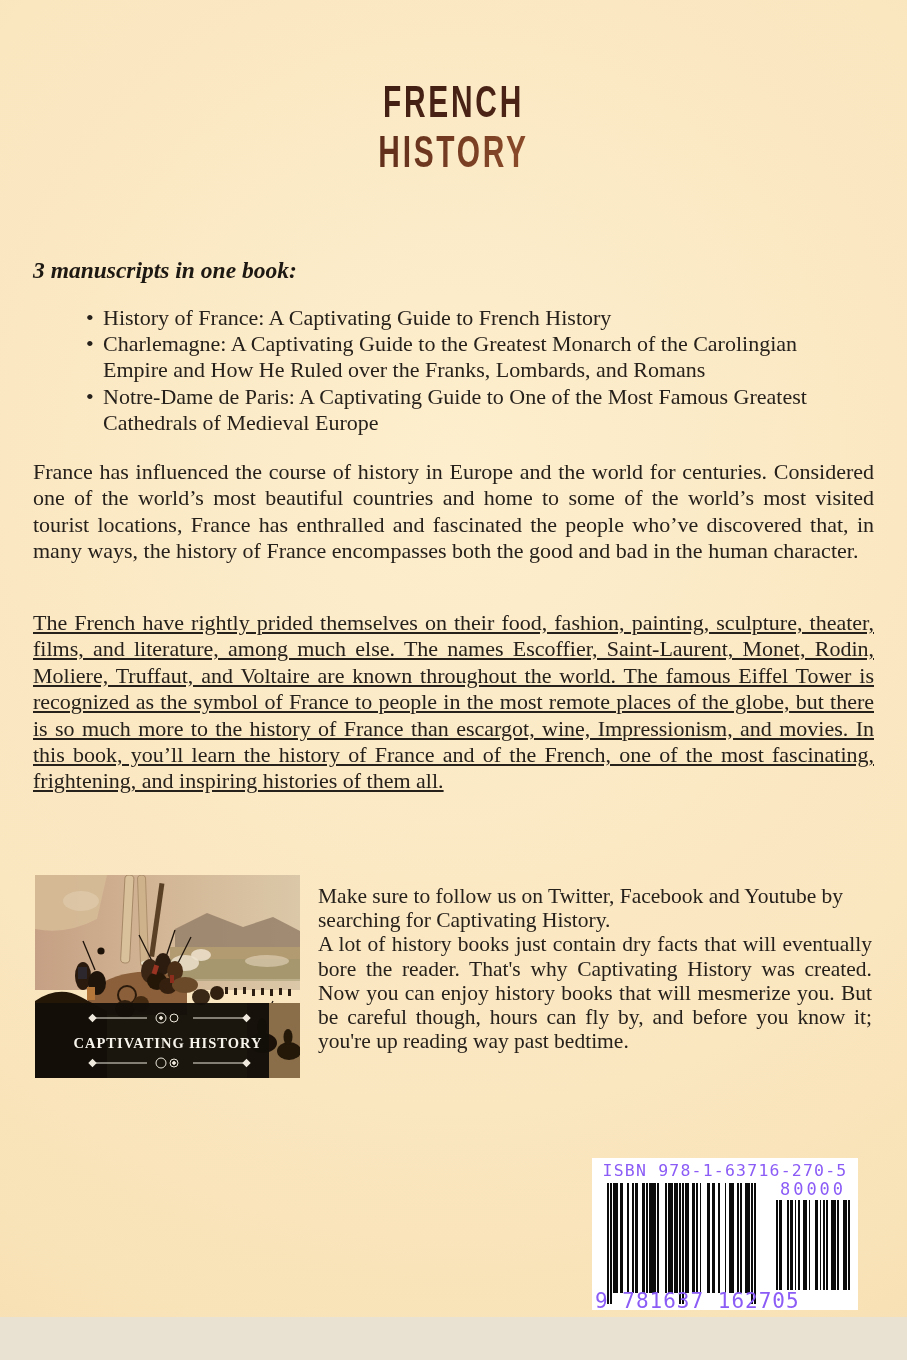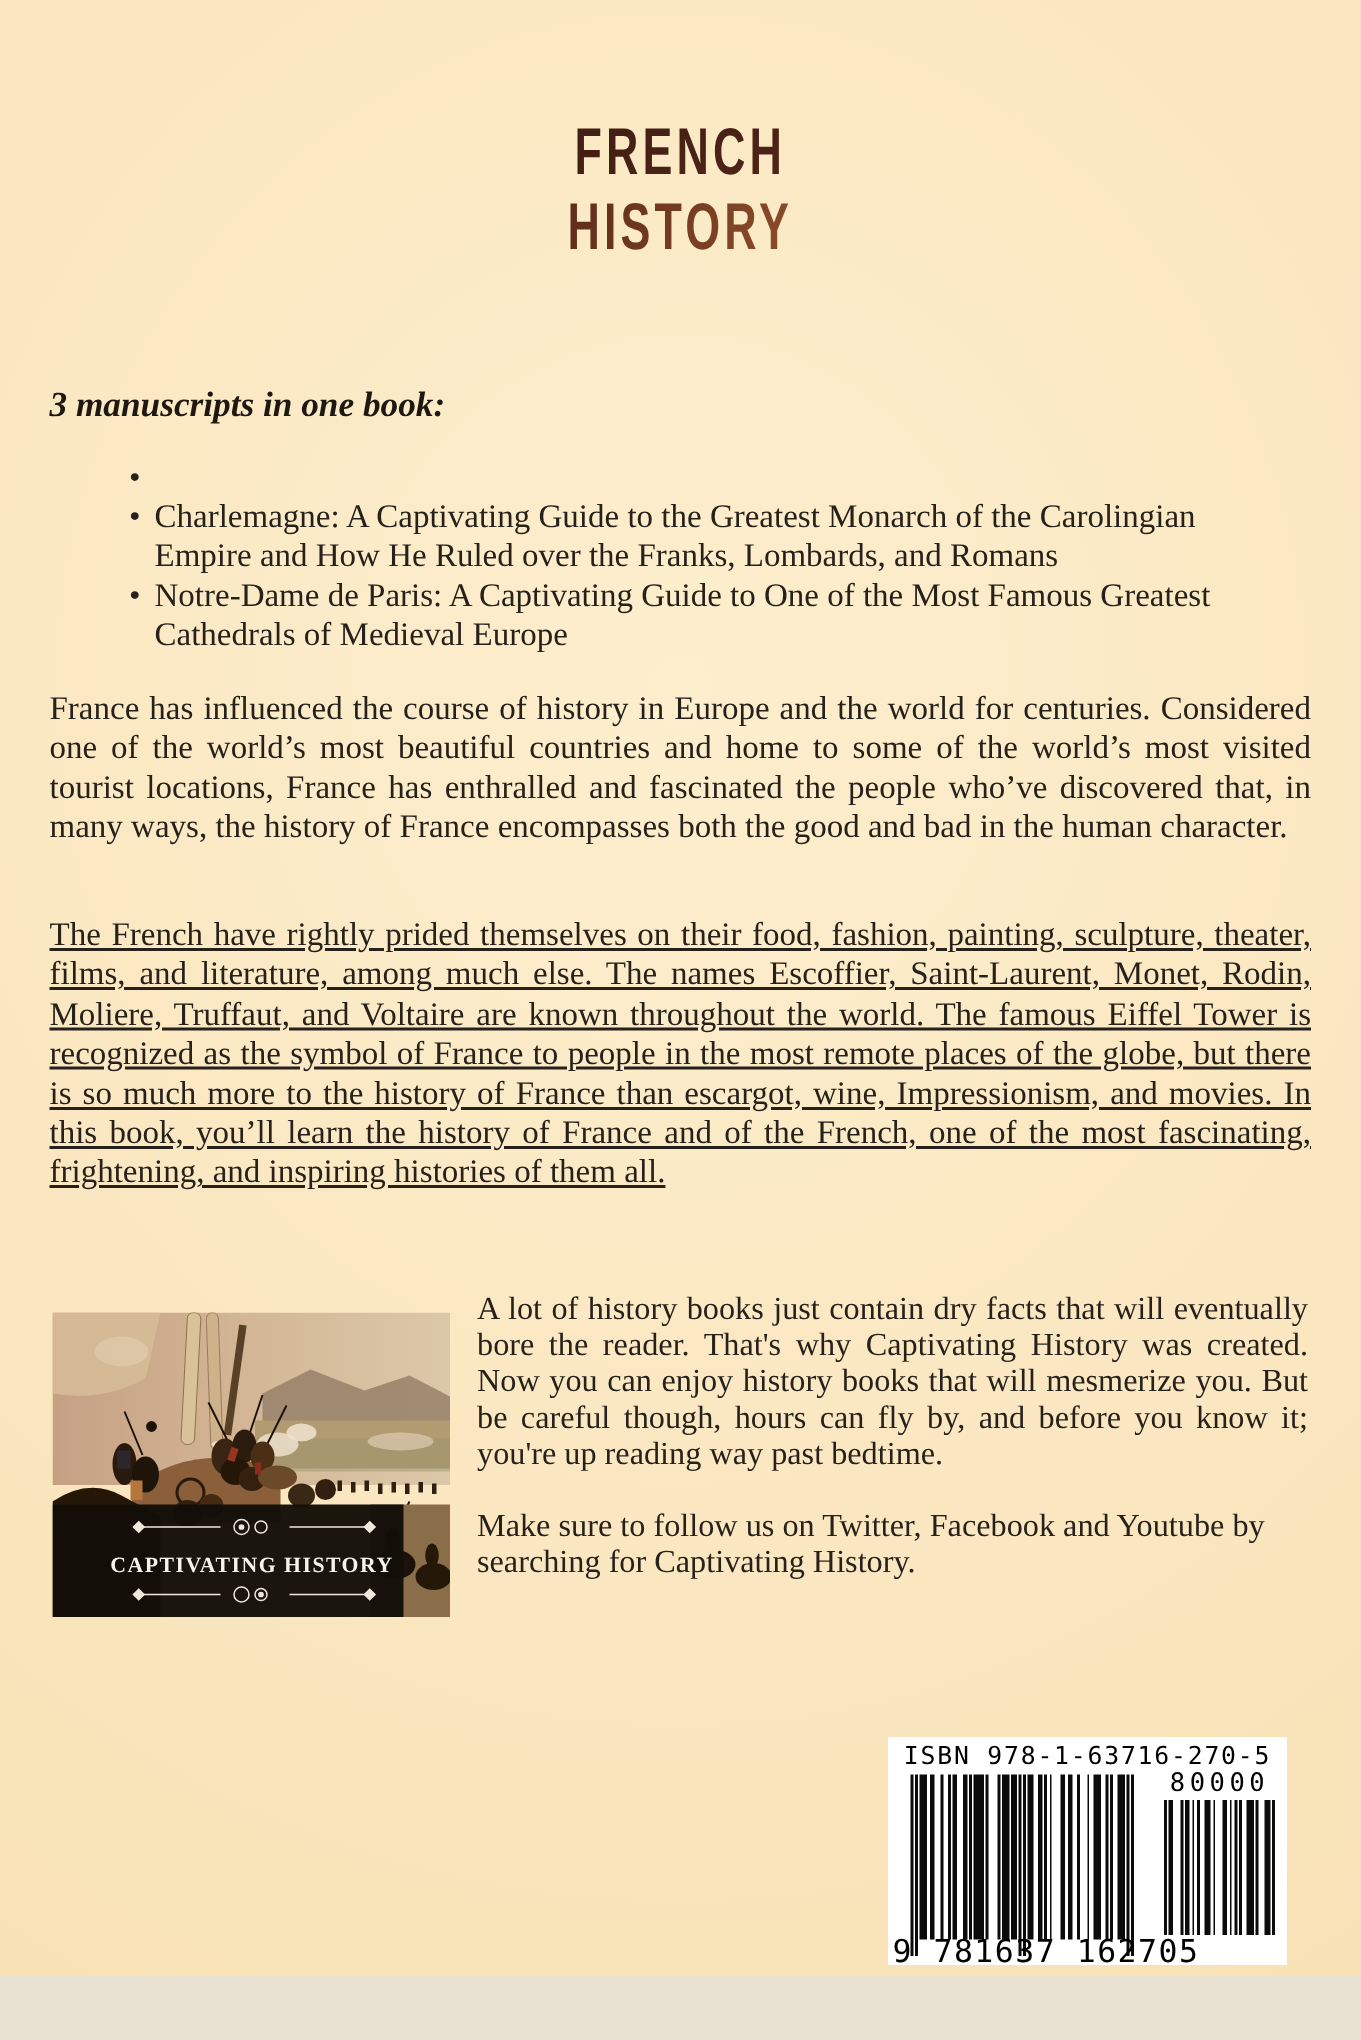--- a/index.html
+++ b/index.html
@@ -52,21 +52,21 @@
   }
   
   #about-col{position:absolute; left:318px; top:860px; width:554px;}
   #about-body{margin:0; font-size:21.5px; line-height:24.2px; text-align:justify;}
   #about-follow{margin:24px 0 0 0; font-size:21.5px; line-height:24.2px;}
   
   #publisher-image{position:absolute; left:35px; top:875px; width:265px; height:203px; display:block;}
   
   #barcode-box{
     position:absolute; left:592px; top:1158px; width:266px; height:152px;
-    background:#ffffff; font-family:"DejaVu Sans Mono", monospace; color:#000000;
+    background:#ffffff; font-family:"DejaVu Sans Mono", monospace; color:#8b5cf6;
   }
   #isbn-label{
     position:absolute; top:3px; left:0; width:100%; text-align:center;
     font-size:16.5px; letter-spacing:1.2px; white-space:nowrap;
   }
   #price-code{
     position:absolute; top:21px; left:184px; width:74px; text-align:center;
     font-size:17px; letter-spacing:3px;
   }
   #main-bars{position:absolute; left:15px; top:25px; width:149px; height:121px;}
@@ -83,20 +83,21 @@
 <div id="cover">
 
   <div id="title-line1" class="title-line">FRENCH</div>
   <div id="title-line2" class="title-line">HISTORY</div>
 
   <div id="manuscripts-heading" class="serif">3 manuscripts in one book:</div>
 
   <ul id="book-list" class="serif">
     <li class="list-item">
       <span class="bullet">•</span>
+      <span>History of France: A Captivating Guide to French History</span>
     </li>
     <li class="list-item">
       <span class="bullet">•</span>
       <span>Charlemagne: A Captivating Guide to the Greatest Monarch of the Carolingian Empire and How He Ruled over the Franks, Lombards, and Romans</span>
     </li>
     <li class="list-item">
       <span class="bullet">•</span>
       <span>Notre-Dame de Paris: A Captivating Guide to One of the Most Famous Greatest Cathedrals of Medieval Europe</span>
     </li>
   </ul>
@@ -188,22 +189,22 @@
         <circle cx="126" cy="188" r="5"></circle>
         <circle cx="139" cy="188" r="4"></circle>
         <circle cx="139" cy="188" r="1.4" fill="#efe9dd"></circle>
         <rect x="55" y="185.5" width="5" height="5" transform="rotate(45 57.5 188)" fill="#efe9dd"></rect>
         <rect x="209" y="185.5" width="5" height="5" transform="rotate(45 211.5 188)" fill="#efe9dd"></rect>
       </g>
     </g>
   </svg>
 
   <div id="about-col">
+    <p id="about-follow" class="serif">Make sure to follow us on Twitter, Facebook and Youtube by searching for Captivating History.</p>
     <p id="about-body" class="serif">A lot of history books just contain dry facts that will eventually bore the reader. That's why Captivating History was created. Now you can enjoy history books that will mesmerize you. But be careful though, hours can fly by, and before you know it; you're up reading way past bedtime.</p>
-    <p id="about-follow" class="serif">Make sure to follow us on Twitter, Facebook and Youtube by searching for Captivating History.</p>
   </div>
 
   <div id="barcode-box">
     <div id="isbn-label">ISBN 978-1-63716-270-5</div>
     <div id="price-code">80000</div>
     <div id="main-bars">
         <div class="bar" style="left: 0px; width: 1.57px; height: 121px;"></div>
         <div class="bar" style="left: 3.14px; width: 1.57px; height: 121px;"></div>
         <div class="bar" style="left: 6.27px; width: 4.7px; height: 110px;"></div>
         <div class="bar" style="left: 12.54px; width: 3.14px; height: 110px;"></div>

